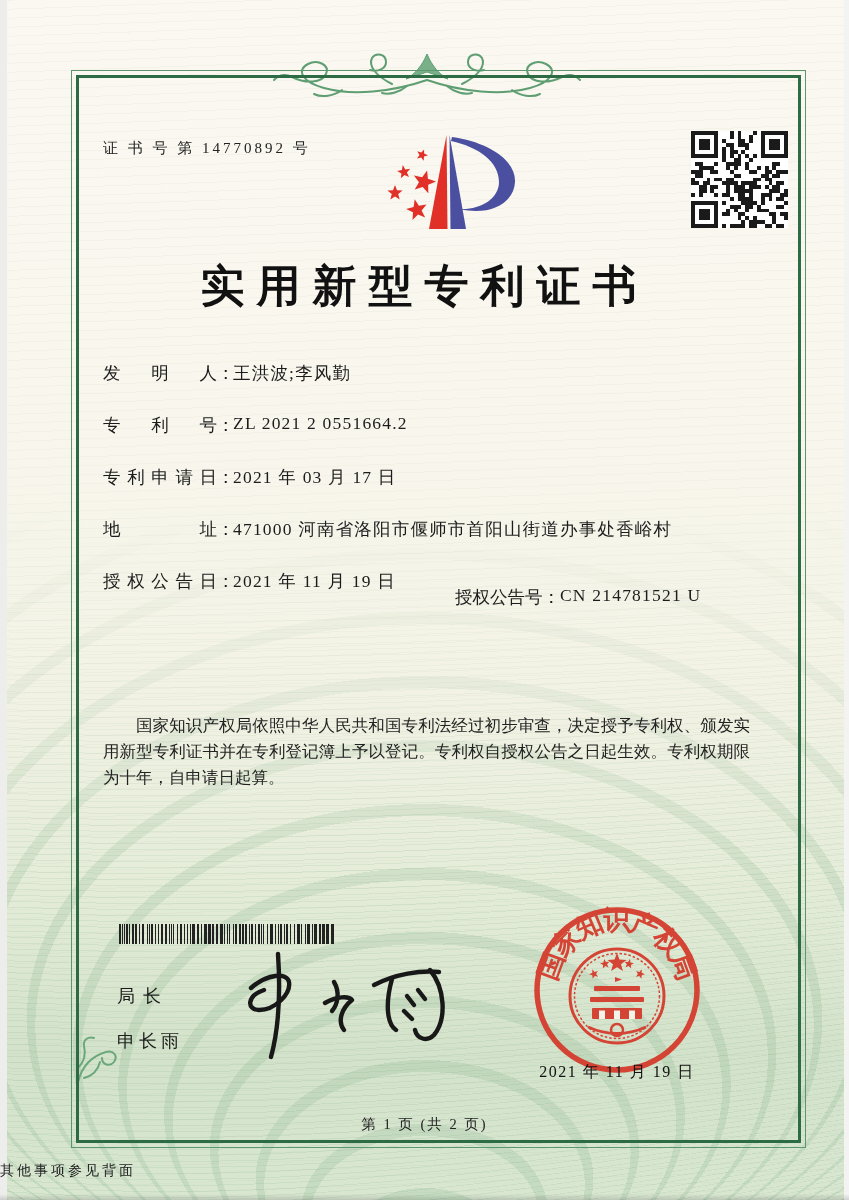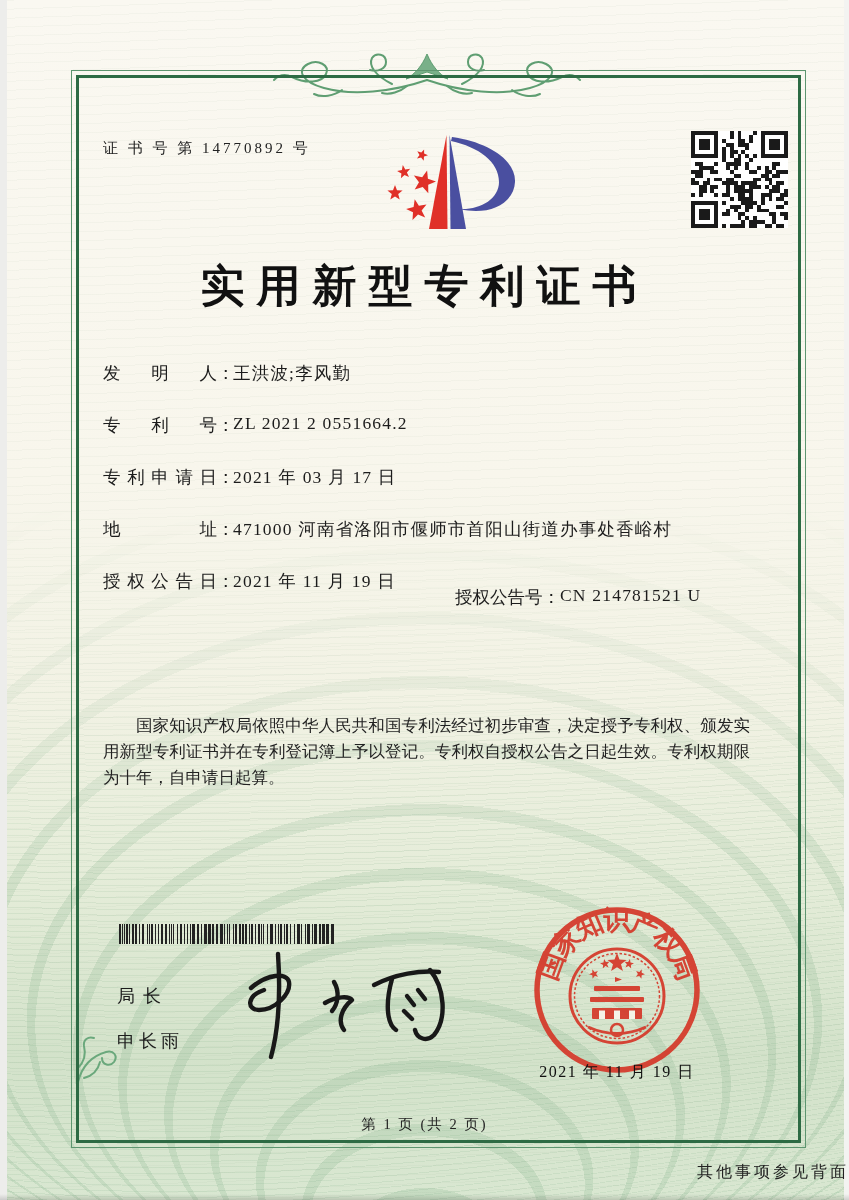--- a/index.html
+++ b/index.html
@@ -30,21 +30,21 @@
   .paras{position:absolute;left:103px;top:713px;width:647px;font-size:16.5px;line-height:26px;
     text-align:justify;color:#222;}
   .paras p{margin:0;text-indent:2em;}
   .barcode{position:absolute;left:119px;top:924px;width:216px;height:20px;}
   .director-title{position:absolute;left:117px;top:984px;font-size:18px;letter-spacing:8px;}
   .director-name{position:absolute;left:117px;top:1021px;font-size:18px;letter-spacing:4px;margin-top:8px;}
   .signature{position:absolute;left:233px;top:944px;width:238px;height:122px;}
   .seal{position:absolute;left:528px;top:901px;width:178px;height:178px;}
   .seal-date{position:absolute;left:512px;top:1062px;width:210px;text-align:center;font-size:16px;letter-spacing:1.5px;color:#111;}
   .page-info{position:absolute;left:0;right:0;top:1115px;text-align:center;font-size:14.5px;letter-spacing:2px;color:#222;}
-  .back-note{position:absolute;left:0;right:0;top:1162px;text-align:right;font-size:16px;letter-spacing:3px;color:#222;}
+  .back-note{position:absolute;left:0;right:0;top:1162px;text-align:left;font-size:14px;letter-spacing:3px;color:#222;}
   .top-ornament{position:absolute;left:272px;top:40px;width:310px;height:62px;}
   .corner-ornament{position:absolute;left:74px;top:1032px;width:46px;height:52px;}
   .logo{position:absolute;left:350px;top:122px;width:180px;height:120px;}
   .qr{position:absolute;left:691px;top:131px;width:97px;height:97px;}
 </style>
 </head>
 <body>
 
 <div class="page">
   <div class="guilloche2"></div>

